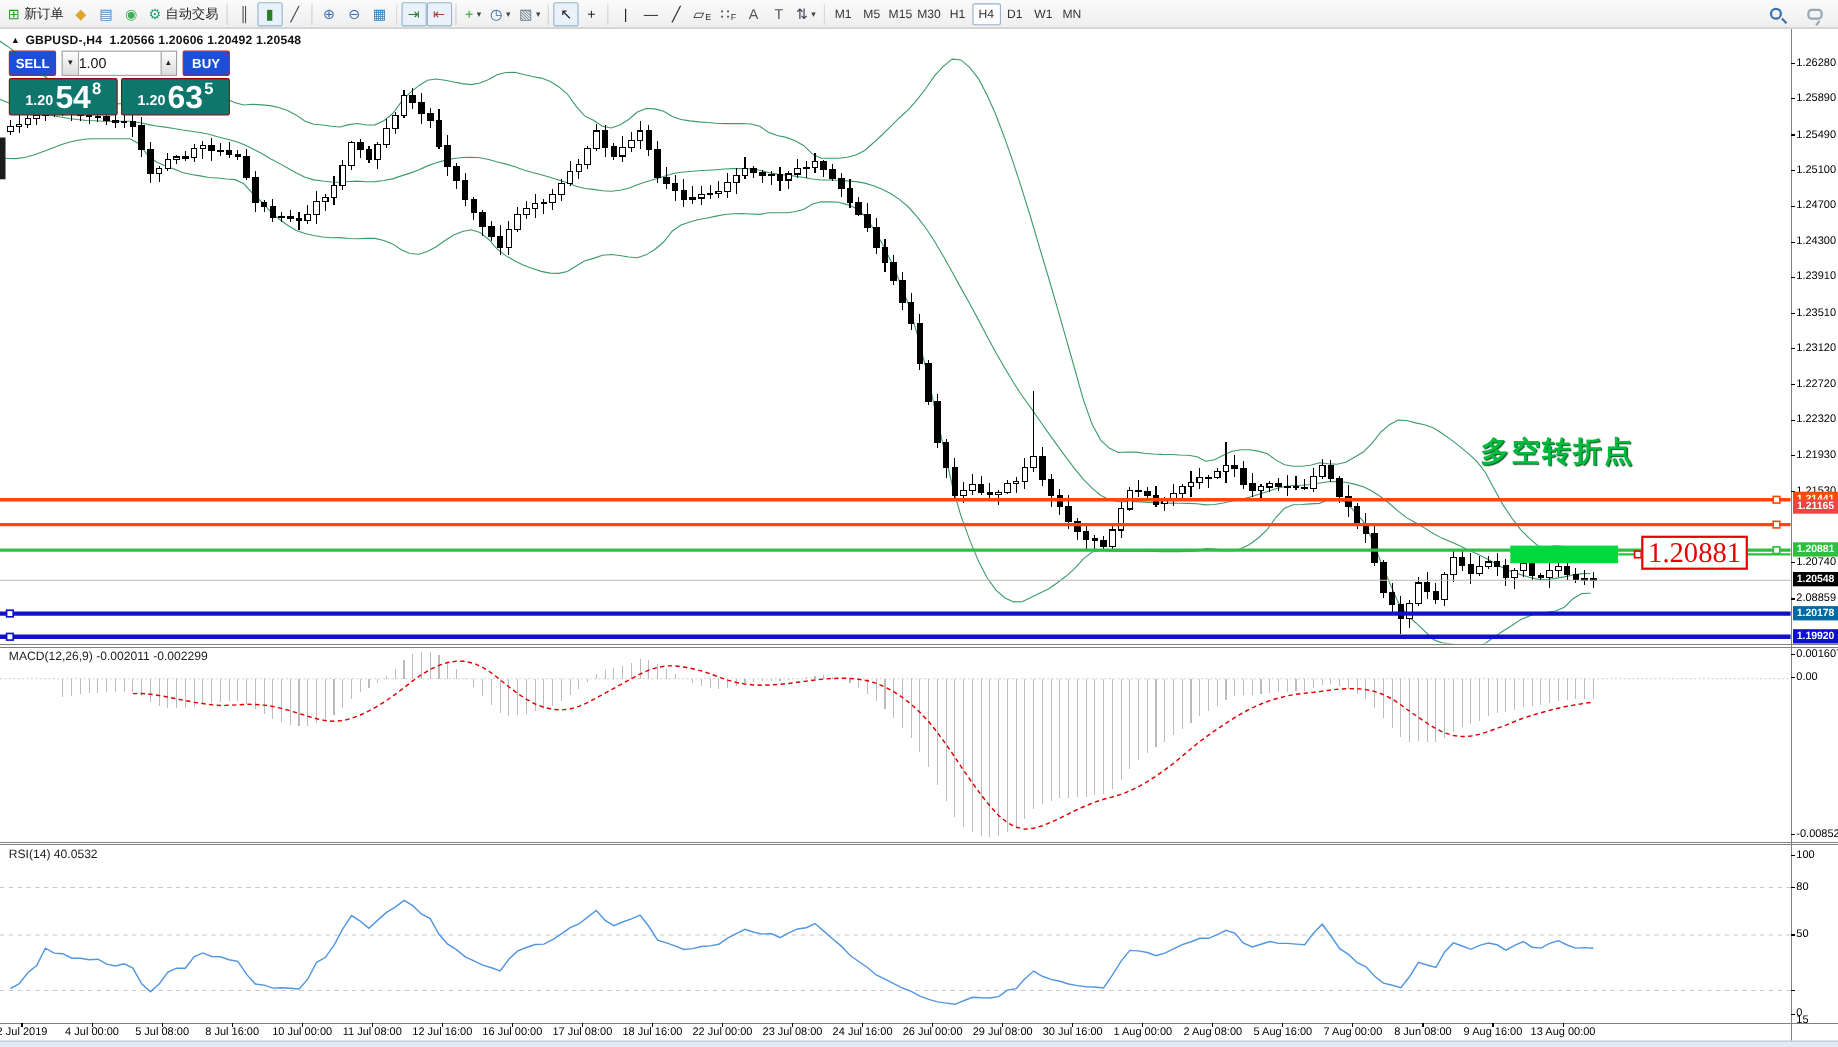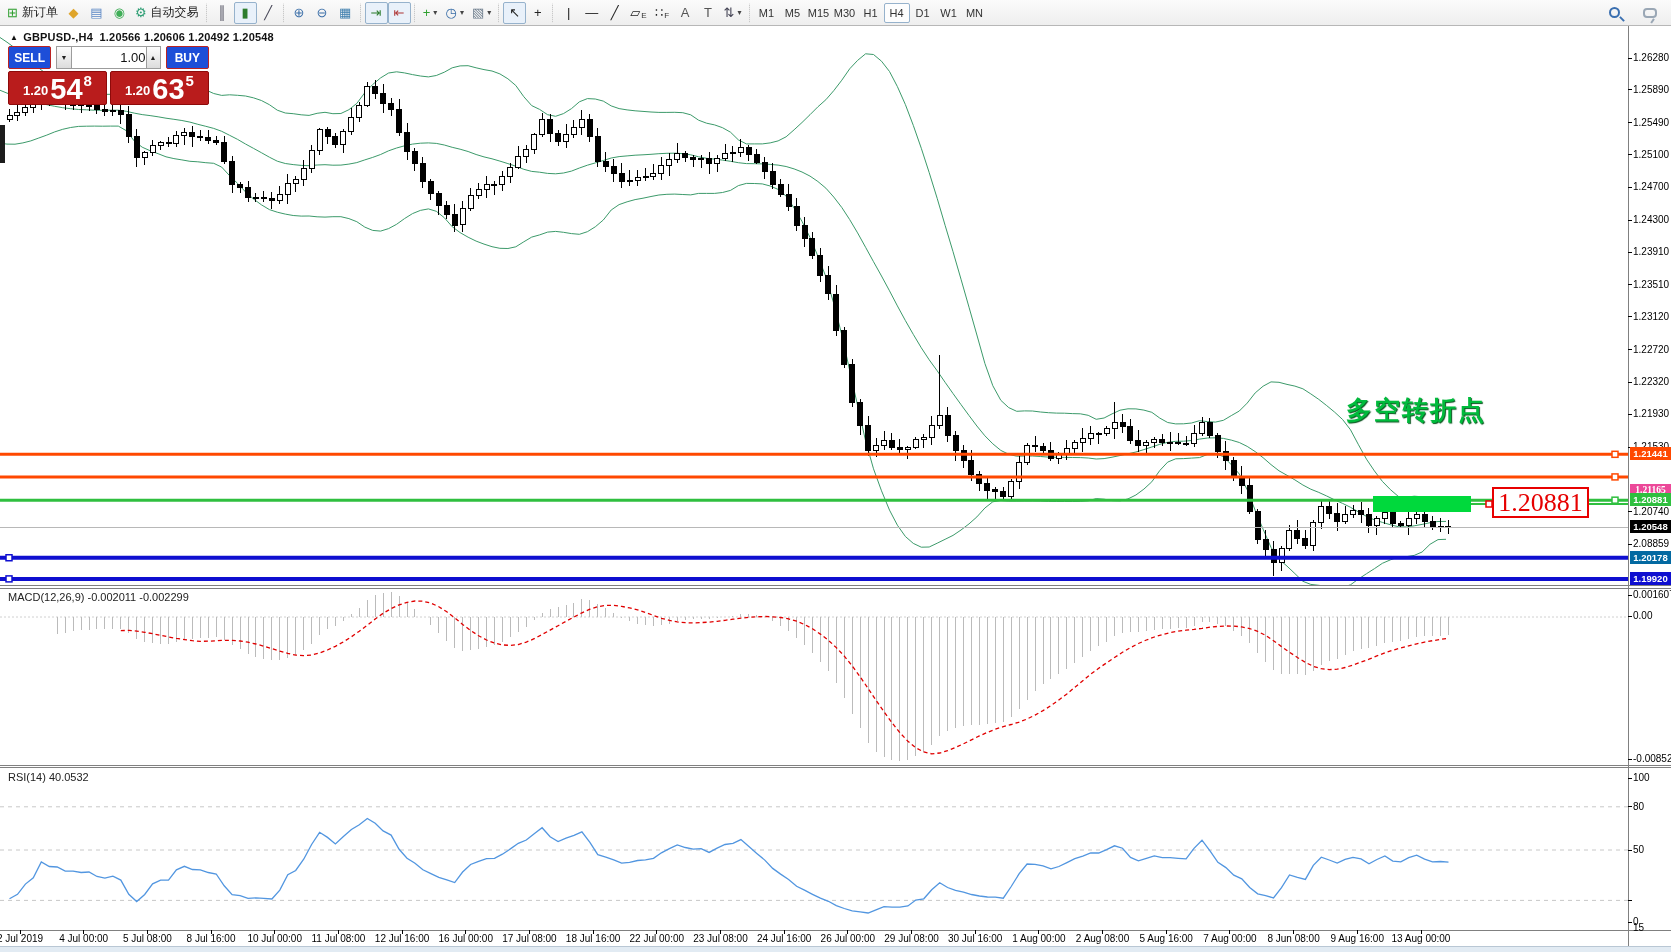--- a/index.html
+++ b/index.html
@@ -42,25 +42,25 @@
   .collapse-tab { left:0; top:125px; width:5px; height:38px; background:#1c1c1c; z-index:6; }
 
   
   .trade-panel { left:8px; top:46px; width:201px; z-index:10; }
   .tp-row1 { display:flex; height:23px; }
   .tp-sell,.tp-buy { width:46px; background:#1d4ed8; color:#fff; font-weight:bold;
     font-size:12px; border:1px solid #b22; border-radius:2px; font-family:inherit; }
   .tp-step { width:16px; background:linear-gradient(#fdfdfd,#dcdcdc); border:1px solid #9c9c9c;
     font-size:7px; color:#222; padding:0; }
   .tp-vol { width:74px; border:1px solid #9c9c9c; border-left:none; border-right:none;
-    text-align:right; font-size:13px; font-family:inherit; color:#111; }
+    text-align:left; font-size:13px; font-family:inherit; color:#111; }
   .tp-sell { margin-right:5px; }
   .tp-buy  { margin-left:5px; }
   .tp-row2 { display:flex; margin-top:2px; }
-  .tp-price { width:99px; height:34px; background:#b91c1c; border:1px solid #8e0a0a;
+  .tp-price { width:99px; height:34px; background:#0f766e; border:1px solid #8e0a0a;
     border-radius:2px; color:#fff; display:flex; align-items:flex-end; justify-content:center;
     padding-bottom:2px; }
   .tp-price + .tp-price { margin-left:3px; }
   .tp-small { font-size:13px; font-weight:bold; margin:0 2px 4px 0; }
   .tp-big { font-size:29px; font-weight:bold; line-height:25px; }
   .tp-sup { font-size:15px; font-weight:bold; margin:0 0 13px 1px; }
 
   
   .pane-label { font-size:11px; color:#222; white-space:nowrap; }
 
@@ -888,21 +888,21 @@
       <div class="tick-label" style="top: 246.103px;">1.23910</div>
       <div class="tick-label" style="top: 278.863px;">1.23510</div>
       <div class="tick-label" style="top: 310.804px;">1.23120</div>
       <div class="tick-label" style="top: 343.564px;">1.22720</div>
       <div class="tick-label" style="top: 376.324px;">1.22320</div>
       <div class="tick-label" style="top: 408.265px;">1.21930</div>
       <div class="tick-label" style="top: 441.025px;">1.21530</div>
       <div class="tick-label" style="top: 505.726px;">1.20740</div>
       <div class="tick-label" style="top: 538.486px;">2.08859</div>
       <div class="level-label" style="top: 447.314px; background: rgb(255, 72, 0);">1.21441</div>
-      <div class="level-label" style="top: 484px; background: #ec4899; font-family: Liberation Serif, serif;">1.21165</div>
+      <div class="level-label" style="top: 454px; background: #ef4444;">1.21165</div>
       <div class="level-label" style="top: 493.178px; background: rgb(47, 191, 63);">1.20881</div>
       <div class="level-label" style="top: 550.754px; background: #0369a1;">1.20178</div>
       <div class="level-label" style="top: 571.884px; background: rgb(15, 15, 208);">1.19920</div>
       <div class="level-label" style="top: 520.451px; background: rgb(0, 0, 0);">1.20548</div>
       <div class="tick-label" style="top: 589px;">0.001607</div>
       <div class="tick-label" style="top: 610px;">0.00</div>
       <div class="tick-label" style="top: 753px;">-0.008522</div>
       <div class="tick-label" style="top: 772px;">100</div>
       <div class="tick-label" style="top: 800.8px;">80</div>
       <div class="tick-label" style="top: 844px;">50</div>

